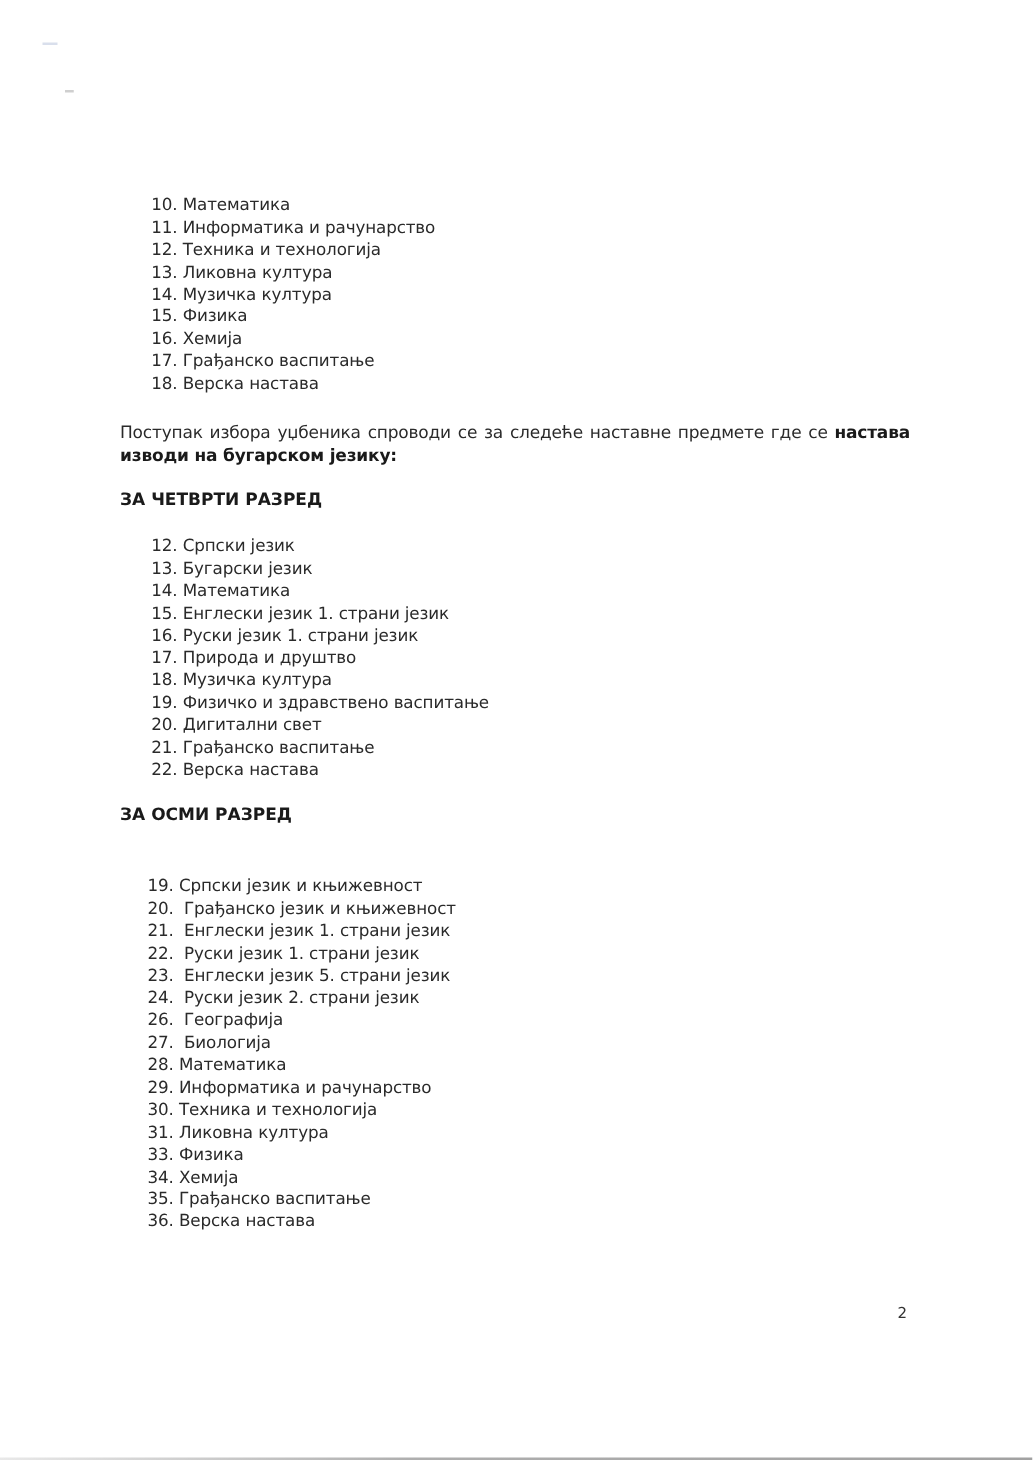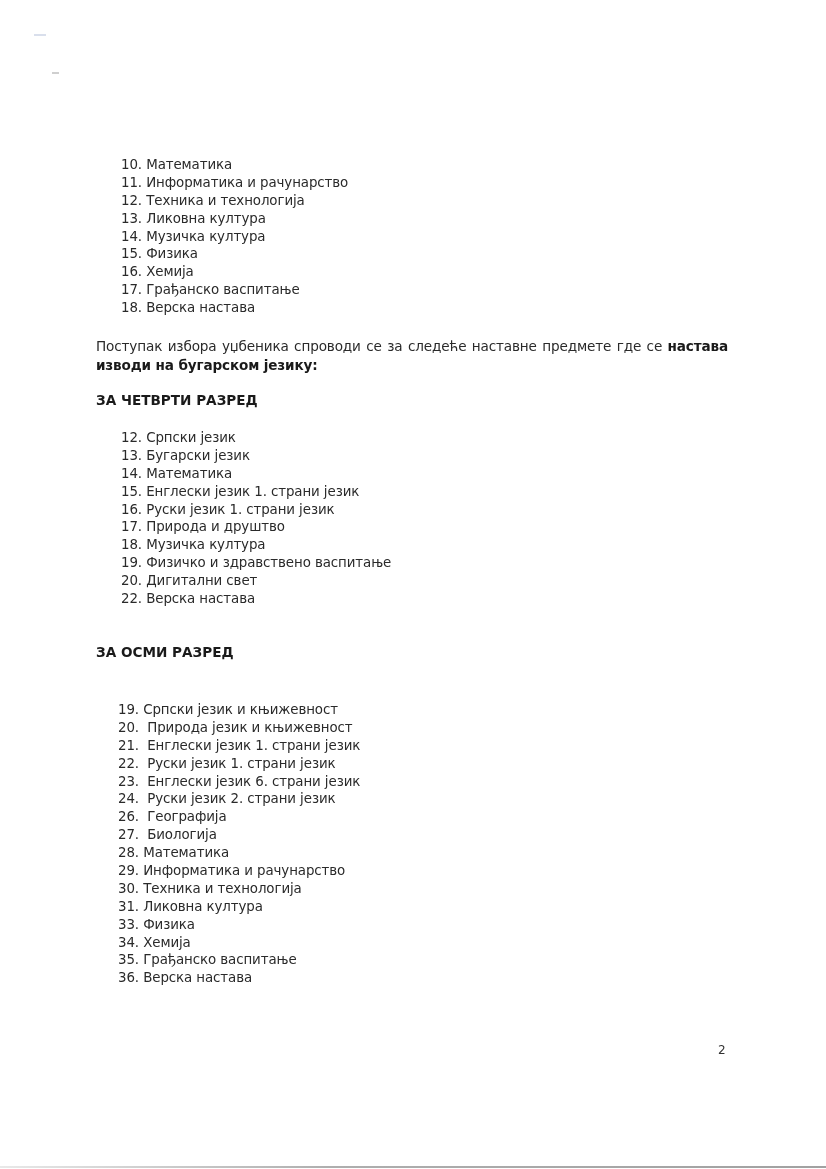--- a/index.html
+++ b/index.html
@@ -56,31 +56,32 @@
   <ul class="list" id="list-fourth" style="top:425px;">
       <li><span class="num">12.</span> <span>Српски језик</span></li>
       <li><span class="num">13.</span> <span>Бугарски језик</span></li>
       <li><span class="num">14.</span> <span>Математика</span></li>
       <li><span class="num">15.</span> <span>Енглески језик 1. страни језик</span></li>
       <li><span class="num">16.</span> <span>Руски језик 1. страни језик</span></li>
       <li><span class="num">17.</span> <span>Природа и друштво</span></li>
       <li><span class="num">18.</span> <span>Музичка култура</span></li>
       <li><span class="num">19.</span> <span>Физичко и здравствено васпитање</span></li>
       <li><span class="num">20.</span> <span>Дигитални свет</span></li>
+      <li><span class="num">21.</span> <span>Грађанско васпитање</span></li>
       <li><span class="num">22.</span> <span>Верска настава</span></li>
     </ul>
 
   <div class="heading" style="top:640px;">ЗА ОСМИ РАЗРЕД</div>
 
   <ul class="list" id="list-eighth" style="top:677px; left:118px;margin-top:20px;">
       <li><span class="num">19.</span> <span>Српски језик и књижевност</span></li>
-      <li><span class="num" style="margin-right: 4px;">20.</span> <span>Природа језик и књижевност</span></li>
+      <li><span class="num" style="margin-right: 4px;">20.</span> <span>Грађанско језик и књижевност</span></li>
       <li><span class="num" style="margin-right: 4px;">21.</span> <span>Енглески језик 1. страни језик</span></li>
       <li><span class="num" style="margin-right: 4px;">22.</span> <span>Руски језик 1. страни језик</span></li>
-      <li><span class="num" style="margin-right: 4px;">23.</span> <span>Енглески језик 6. страни језик</span></li>
+      <li><span class="num" style="margin-right: 4px;">23.</span> <span>Енглески језик 5. страни језик</span></li>
       <li><span class="num" style="margin-right: 4px;">24.</span> <span>Руски језик 2. страни језик</span></li>
       <li><span class="num" style="margin-right: 4px;">26.</span> <span>Географија</span></li>
       <li><span class="num" style="margin-right: 4px;">27.</span> <span>Биологија</span></li>
       <li><span class="num">28.</span> <span>Математика</span></li>
       <li><span class="num">29.</span> <span>Информатика и рачунарство</span></li>
       <li><span class="num">30.</span> <span>Техника и технологија</span></li>
       <li><span class="num">31.</span> <span>Ликовна култура</span></li>
       <li><span class="num">33.</span> <span>Физика</span></li>
       <li><span class="num">34.</span> <span>Хемија</span></li>
       <li><span class="num">35.</span> <span>Грађанско васпитање</span></li>

